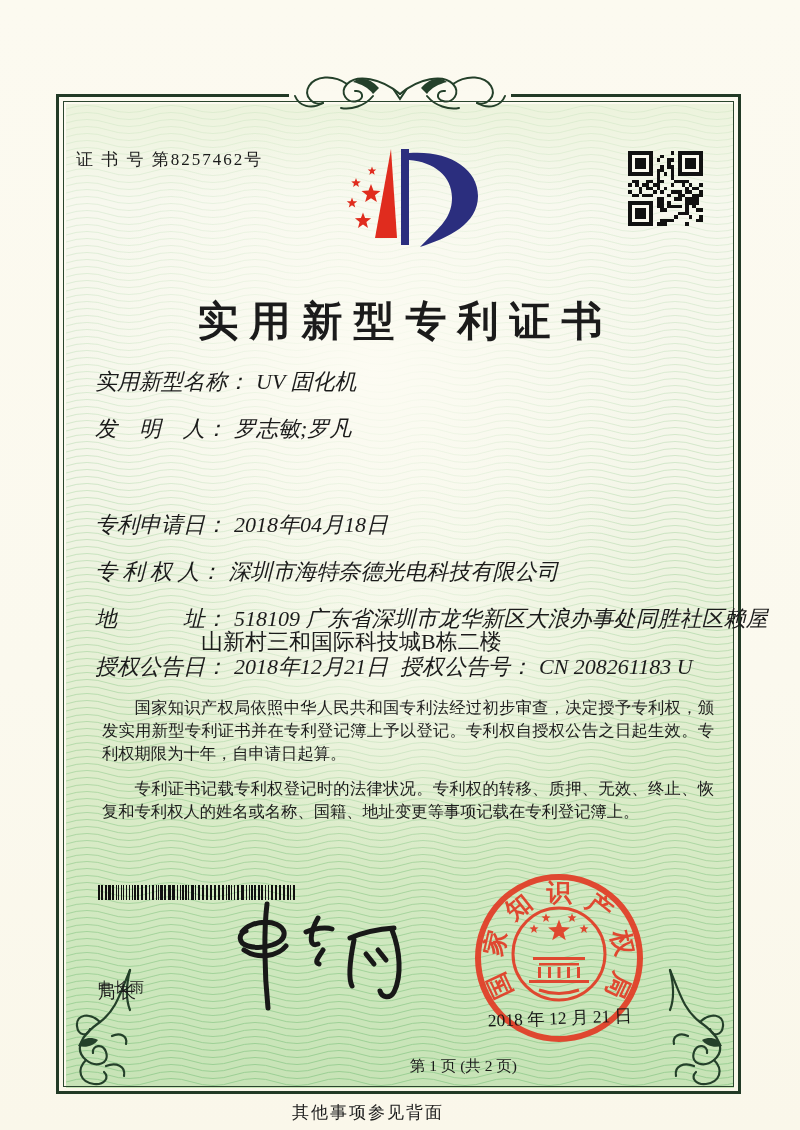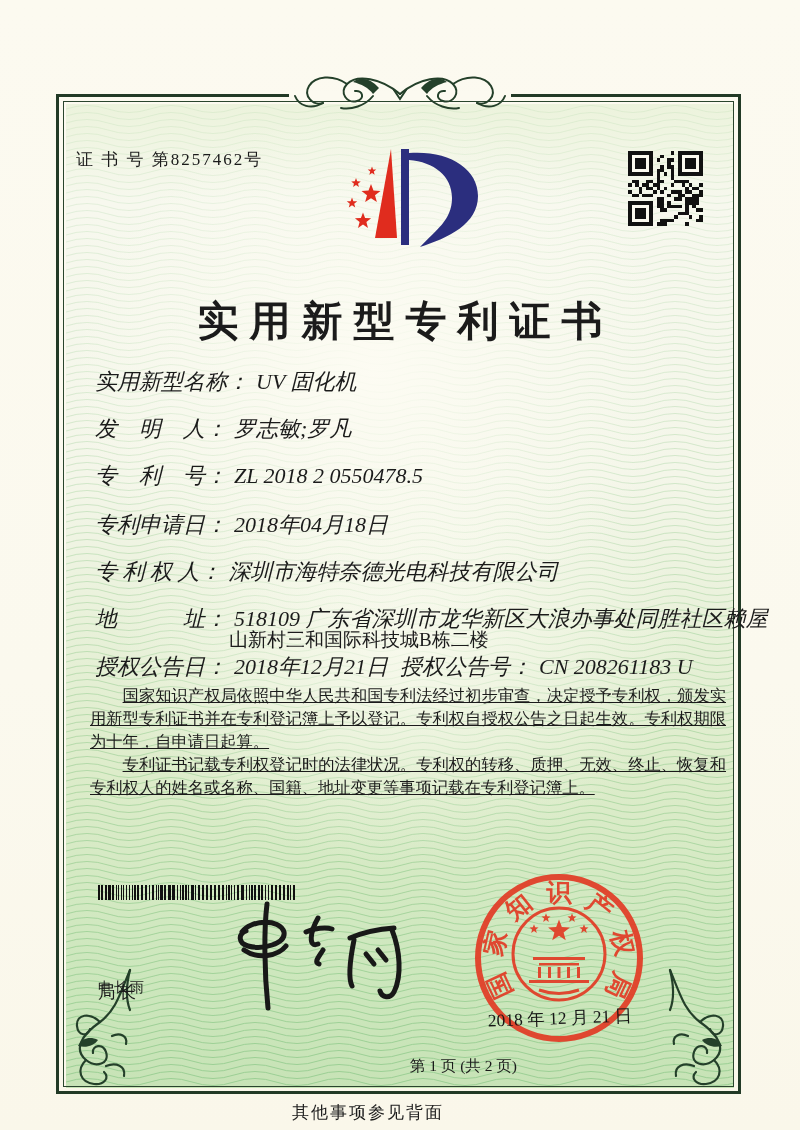--- a/index.html
+++ b/index.html
@@ -20,23 +20,23 @@
     background:
       radial-gradient(ellipse 62% 36% at 46% 27%,rgba(253,252,243,.96) 0%,rgba(253,252,243,0) 75%),
       radial-gradient(ellipse 58% 30% at 50% 55%,rgba(253,252,243,.75) 0%,rgba(253,252,243,0) 75%);}
   
   .cert-no{position:absolute;left:76px;top:148px;font-size:17px;letter-spacing:2px;}
   .title{position:absolute;left:0;top:266px;width:800px;text-align:center;
     font-size:41px;font-weight:bold;letter-spacing:11px;padding-left:11px;box-sizing:border-box;margin-top:28px;}
   .row{position:absolute;left:95px;width:640px;font-size:22px;white-space:nowrap;font-style:italic;}
   .row .val{margin-left:7px;}
   .row .pair2{position:absolute;left:305px;top:0;}
-  .addr2{position:absolute;left:201px;top:627px;font-size:19px;margin-left:28px;}
+  .addr2{position:absolute;left:201px;top:627px;font-size:22px;}
   .paras{position:absolute;left:90px;top:684px;width:636px;font-size:16.3px;line-height:23px;text-align:justify;}
-  .paras p{margin:0;text-indent:2em;text-decoration:underline;}
+  .paras p{margin:12px;text-indent:2em;}
   .sign-title{position:absolute;left:98px;top:944px;font-size:17.5px;letter-spacing:3px;margin-top:36px;}
   .sign-name{position:absolute;left:98px;top:979px;font-size:14px;letter-spacing:2px;}
   .seal-date{position:absolute;left:469px;top:1006px;width:182px;text-align:center;
     font-size:17.5px;transform:rotate(-2deg);color:#161616;}
   .page-info{position:absolute;left:227px;top:1056px;width:290px;text-align:right;font-size:15.5px;}
   .back-note{position:absolute;left:218px;top:1101px;width:300px;text-align:center;font-size:17px;letter-spacing:2px;}
   .abs{position:absolute;}
   .seal-svg text{font-family:"Liberation Serif","DejaVu Serif",serif;font-weight:bold;font-size:25px;fill:#e23b25;}
   .deco path,.deco circle{vector-effect:non-scaling-stroke;}
 </style>
@@ -361,23 +361,20 @@
     </svg>
 
   <div class="title">实用新型专利证书</div>
 
   <div class="row" style="top:367px">
     <span>实用新型名称：</span><span class="val">UV 固化机</span>
   </div>
   <div class="row" style="top:414px">
     <span>发　明　人：</span><span class="val">罗志敏;罗凡</span>
   </div>
-  <div class="row" style="top:461px">
-    <span>专　利　号：</span><span class="val">ZL 2018 2 0550478.5</span>
-  </div>
   <div class="row" style="top:510px">
     <span>专利申请日：</span><span class="val">2018年04月18日</span>
   </div>
   <div class="row" style="top:557px">
     <span>专 利 权 人：</span><span class="val">深圳市海特奈德光电科技有限公司</span>
   </div>
   <div class="row" style="top:604px">
     <span>地　　　址：</span><span class="val">518109 广东省深圳市龙华新区大浪办事处同胜社区赖屋</span>
   </div>
   <div class="addr2">山新村三和国际科技城B栋二楼</div>

